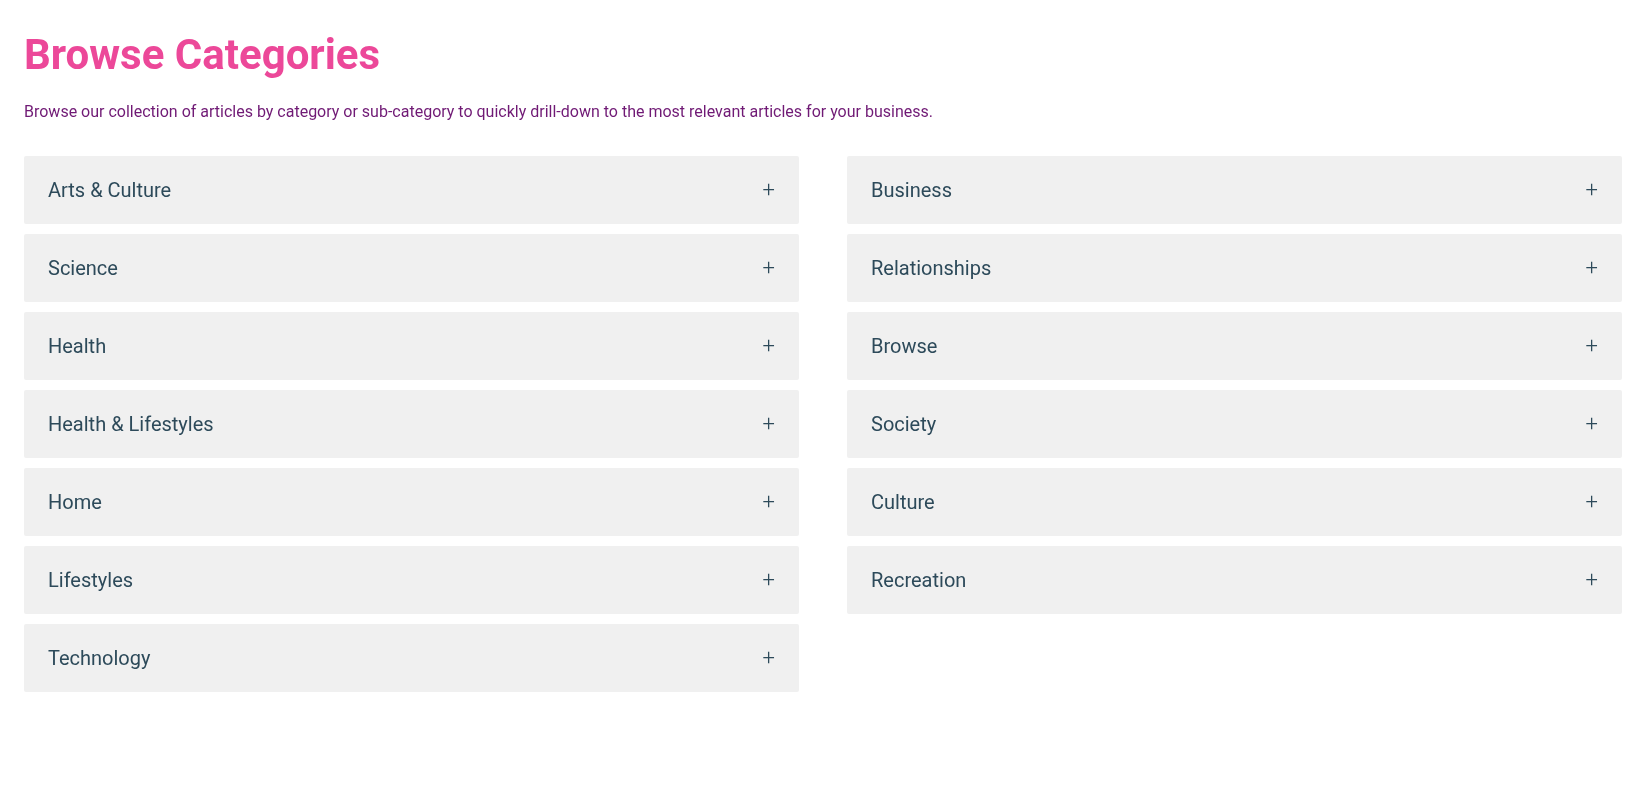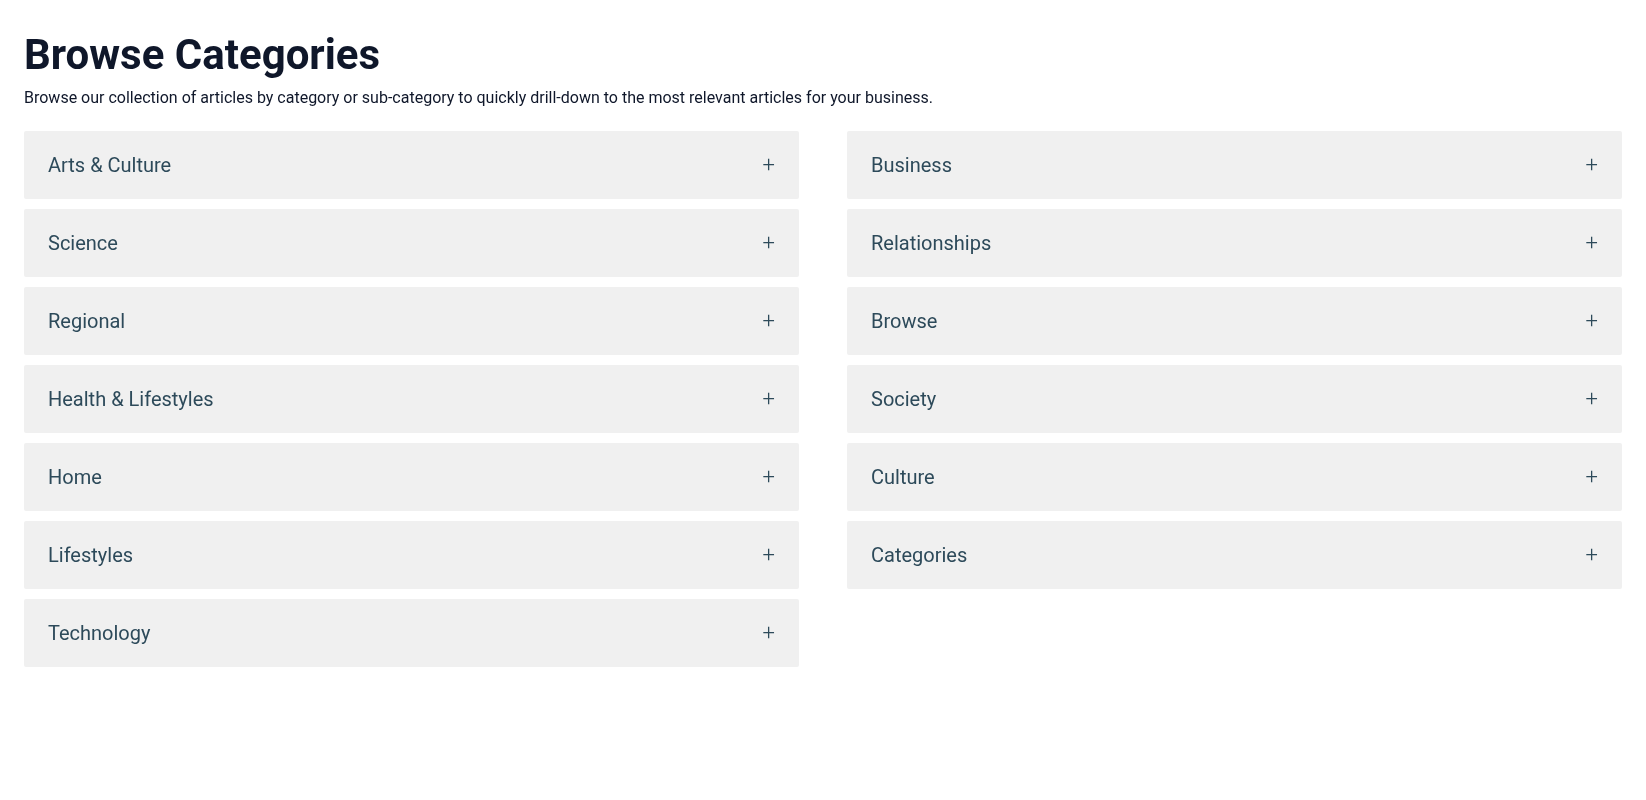--- a/index.html
+++ b/index.html
@@ -11,29 +11,29 @@
     body {
       font-family: -apple-system, BlinkMacSystemFont, 'Segoe UI', Roboto, sans-serif;
       background: #ffffff;
       padding: 32px 24px;
       color: #2d4a5a;
     }
 
     .page-title {
       font-size: 42px;
       font-weight: 700;
-      color: #0f172a;
-      margin-bottom: 10px;
+      color: #ec4899;
+      margin-bottom: 24px;
       line-height: 1.1;
     }
 
     .page-subtitle {
       font-size: 16px;
-      color: #0f172a;
-      margin-bottom: 24px;
+      color: #701a75;
+      margin-bottom: 35px;
       font-weight: 400;
     }
 
     .categories-grid {
       display: grid;
       grid-template-columns: 1fr 1fr;
       gap: 6px 48px;
     }
 
     .category-column {
@@ -78,21 +78,21 @@
   <div class="category-column" id="left-col">
       <div class="category-item">
         <span class="category-label">Arts &amp; Culture</span>
         <span class="category-icon">+</span>
       </div>
       <div class="category-item">
         <span class="category-label">Science</span>
         <span class="category-icon">+</span>
       </div>
       <div class="category-item">
-        <span class="category-label">Regional</span>
+        <span class="category-label">Health</span>
         <span class="category-icon">+</span>
       </div>
       <div class="category-item">
         <span class="category-label">Health &amp; Lifestyles</span>
         <span class="category-icon">+</span>
       </div>
       <div class="category-item">
         <span class="category-label">Home</span>
         <span class="category-icon">+</span>
       </div>
@@ -120,17 +120,17 @@
       </div>
       <div class="category-item">
         <span class="category-label">Society</span>
         <span class="category-icon">+</span>
       </div>
       <div class="category-item">
         <span class="category-label">Culture</span>
         <span class="category-icon">+</span>
       </div>
       <div class="category-item">
-        <span class="category-label">Categories</span>
+        <span class="category-label">Recreation</span>
         <span class="category-icon">+</span>
       </div>
     </div>
 </div>
 
 </body></html>

